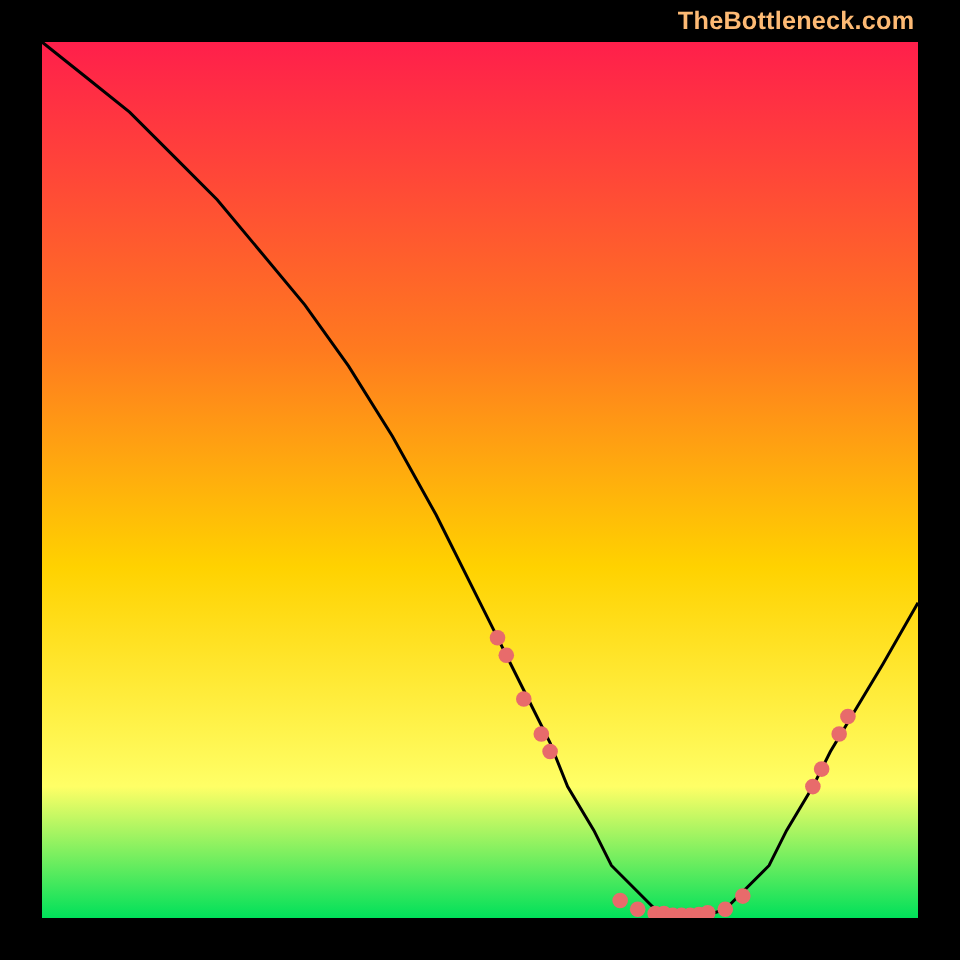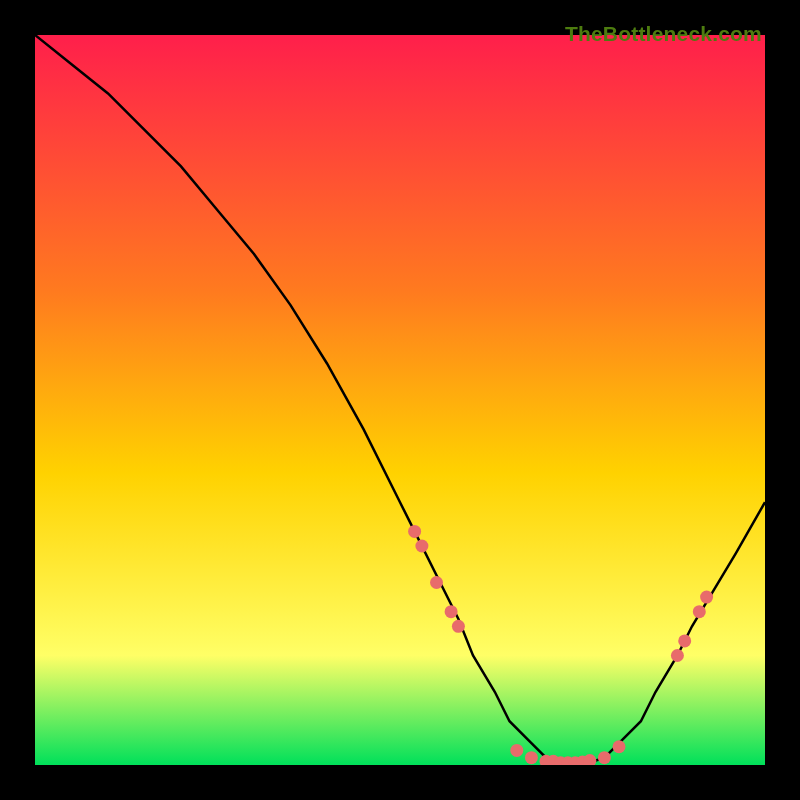--- a/index.html
+++ b/index.html
@@ -21,23 +21,23 @@
   }
   .plot-area {
     position: absolute;
     left: 0;
     top: 0;
     width: 730px;
     height: 730px;
   }
   .watermark {
     position: absolute;
-    top: 22px;
+    top: 6px;
     right: 38px;
-    color: #4d7c0f;
+    color: #fdba74;
     font-size: 21px;
     font-weight: 600;
     letter-spacing: 0.2px;
     font-family: Arial, Helvetica, sans-serif;
   }
 </style>
 </head>
 <body>
 
 <div class="frame">

